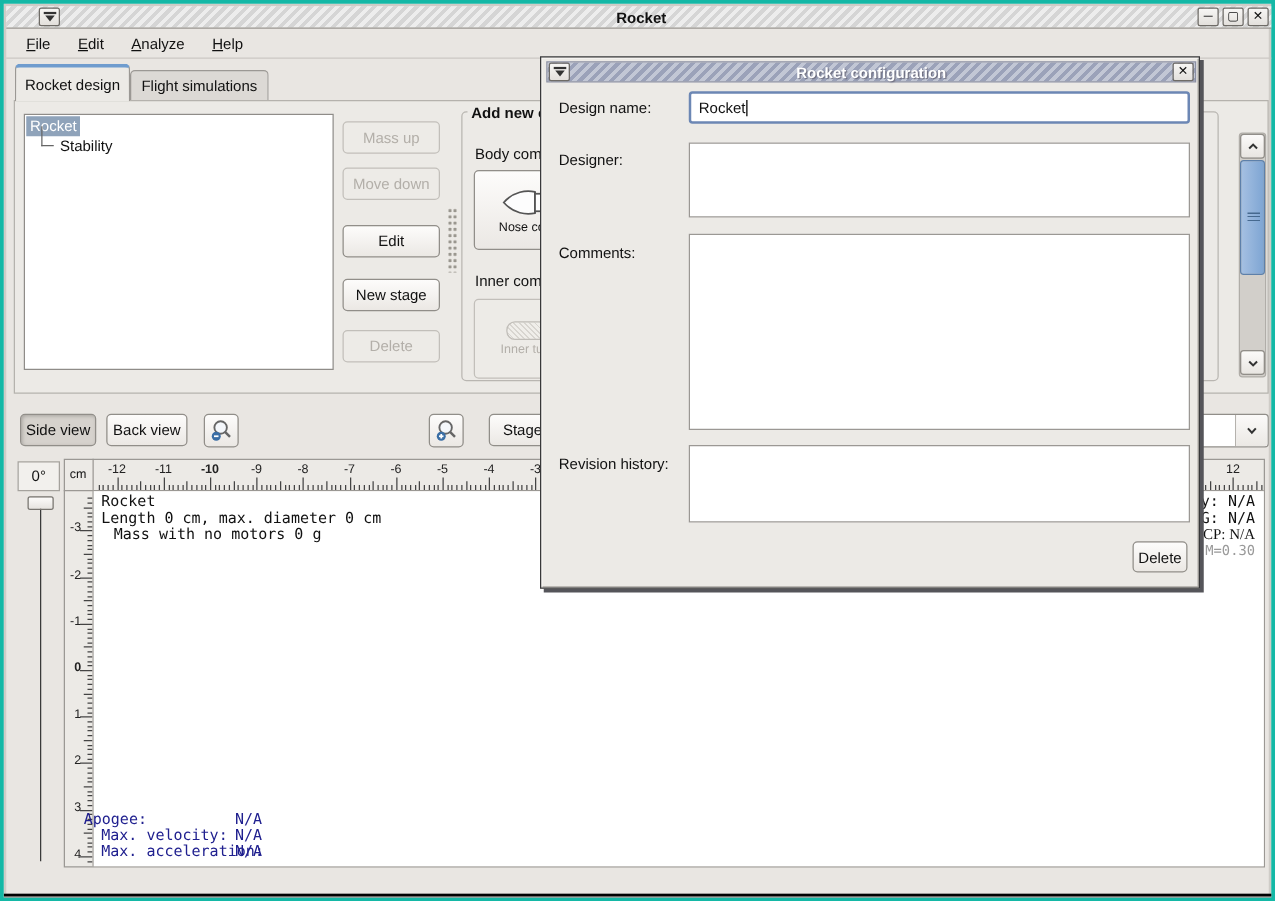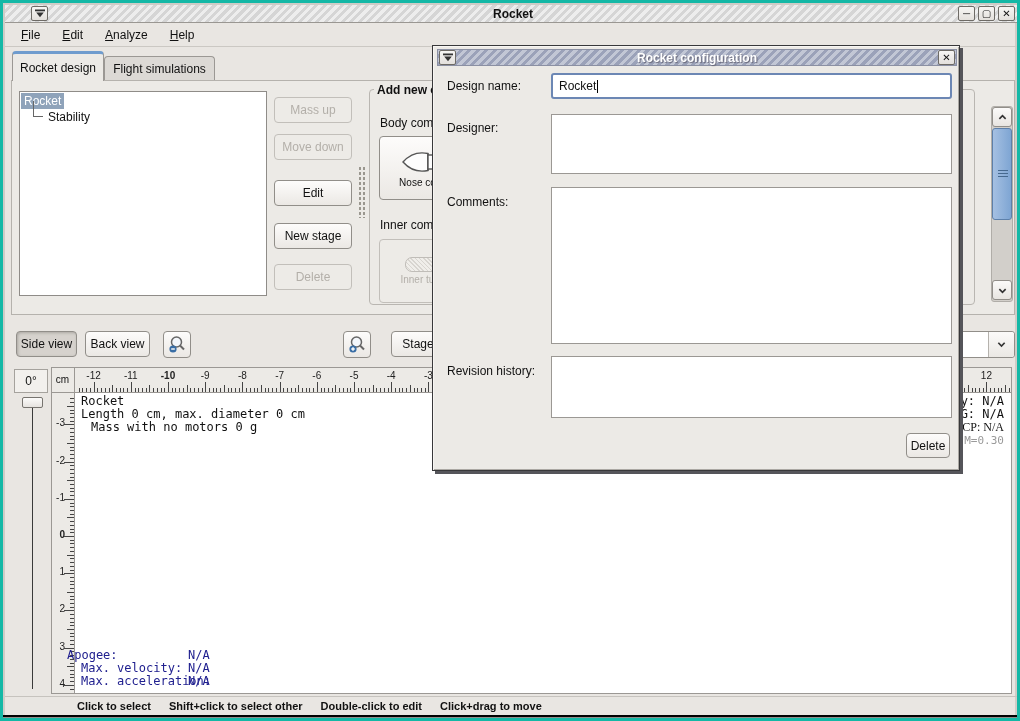--- a/index.html
+++ b/index.html
@@ -618,26 +618,20 @@
   <div class="abs mono navy" style="left:78px; top:659px;">Max. velocity:</div>
   <div class="abs mono navy" style="left:185px; top:659px;">N/A</div>
   <div class="abs mono navy" style="left:78px; top:672px;">Max. acceleration:</div>
   <div class="abs mono navy" style="left:185px; top:672px;">N/A</div>
 
   <div class="abs mono figtext-right" style="top:392px;">Stability: N/A</div>
   <div class="abs mono figtext-right" style="top:405px;">CG: N/A</div>
   <div class="abs mono figtext-right" style="top:418px;font-family:Liberation Serif, serif;">CP: N/A</div>
   <div class="abs mono figtext-right gray" style="top:431px;">M=0.30</div>
 
-  <div class="abs statusbar">
-    <span>Click to select</span>
-    <span>Shift+click to select other</span>
-    <span>Double-click to edit</span>
-    <span>Click+drag to move</span>
-  </div>
   <div class="abs frame-bottom"></div>
 
   <div class="abs dialog">
     <div class="titlebar">
       <div class="tb-btn" style="left:1px; top:0px;">
         <svg class="menu-glyph" width="12" height="9" viewBox="0 0 12 9">
             <rect x="1" y="0.5" width="10" height="1.8" fill="#333"></rect>
             <path d="M2.2 3.4 L9.8 3.4 L6 8.2 Z" fill="#333"></path>
           </svg>
       </div>

